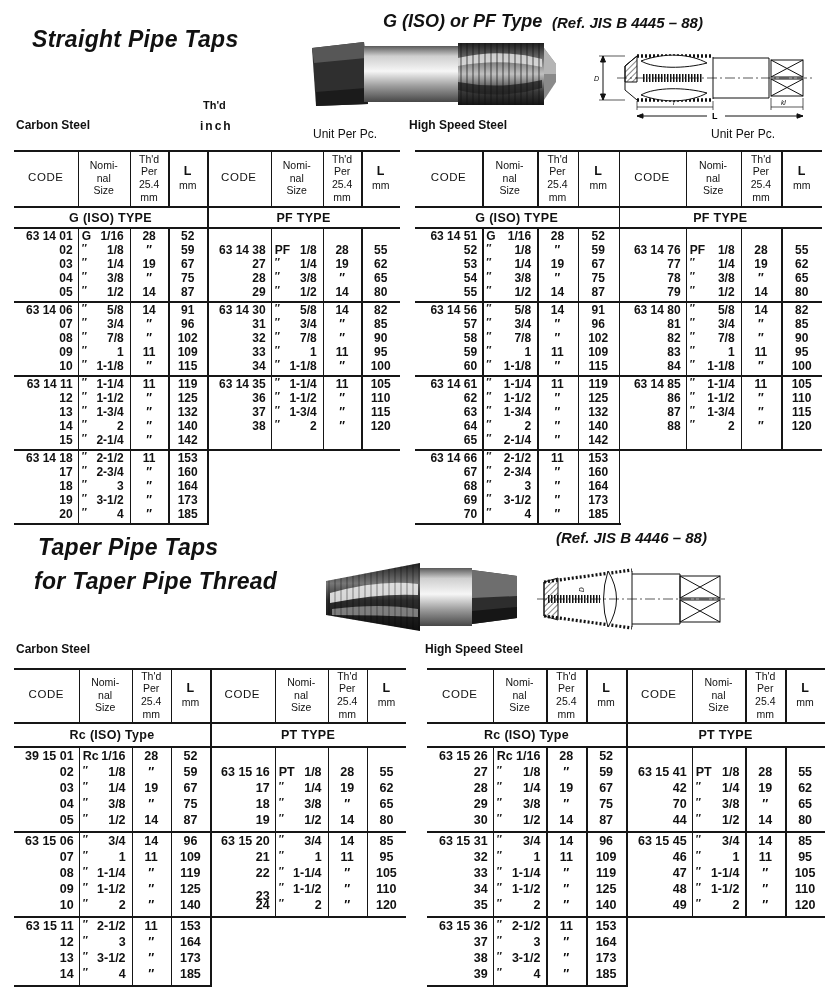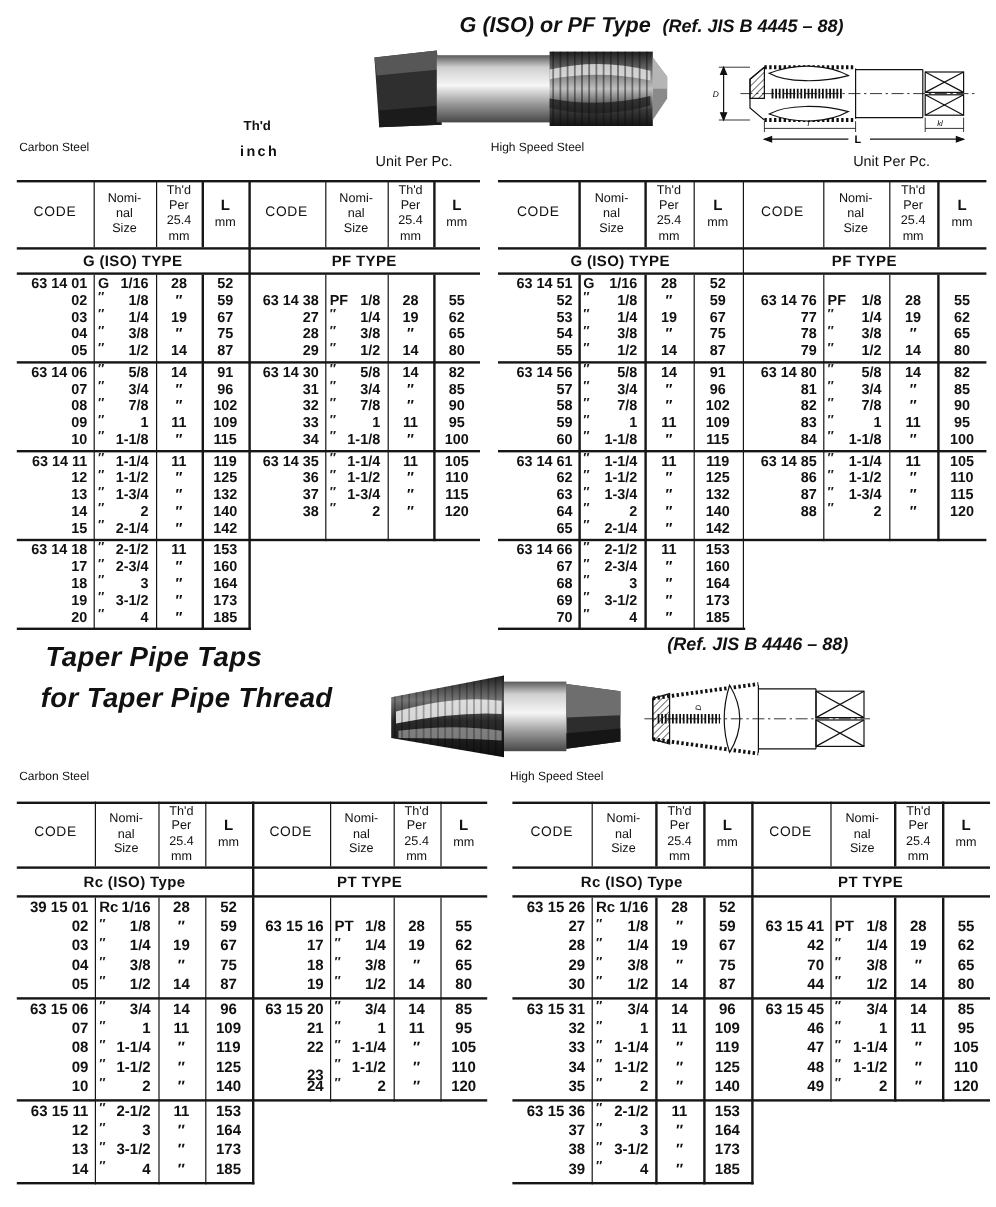--- a/index.html
+++ b/index.html
@@ -2,21 +2,21 @@
 <html><head>
 <meta charset="utf-8">
 <style>
   html,body{margin:0;padding:0;background:#e8e8e8;}
   .page{position:relative;width:830px;height:1006px;background:#ffffff;margin:0 auto;
         font-family:"Liberation Sans",sans-serif;color:#111;overflow:hidden;}
   .abs{position:absolute;white-space:nowrap;}
   .title{font-style:italic;font-weight:bold;font-size:23px;letter-spacing:.3px;}
   .type-label{font-style:italic;font-weight:bold;font-size:18px;}
   .ref-label{font-style:italic;font-weight:bold;font-size:15px;}
-  .mat-label{font-weight:normal;font-size:10px;}
+  .mat-label{font-weight:bold;font-size:12px;}
   .small-label{font-weight:bold;font-size:11px;}
   .inch-label{font-weight:bold;font-size:12px;letter-spacing:2px;}
   .unit-label{font-size:12px;}
   .tbl{position:absolute;}
   .hl{position:absolute;height:2px;background:#161616;}
   .vl{position:absolute;width:1.5px;background:#161616;}
   .hdr{position:absolute;display:flex;flex-direction:column;align-items:center;justify-content:center;
        font-size:10.5px;line-height:1.2;text-align:center;}
   .hdr.code-h{font-size:11.5px;letter-spacing:.6px;}
   .hdr .big{font-size:12.5px;font-weight:bold;}
@@ -28,20 +28,21 @@
   .cell.num{justify-content:center;}
   .tbl.bottom .cell{font-size:12.5px;}
   .pfx.dit{font-size:11px;opacity:.95;transform:translateY(-2px);}
   svg text{font-family:"Liberation Sans",sans-serif;}
 </style>
 </head>
 <body>
 
 <div class="page">
 
+  <div class="abs title" style="left:32px;top:26px;">Straight Pipe Taps</div>
 
   <div class="abs type-label" style="left:383px;top:11px;">G (ISO) or PF Type</div>
   <div class="abs ref-label" style="left:552px;top:14px;">(Ref. JIS B 4445 – 88)</div>
 
   <svg class="abs" style="left:308px;top:34px;" width="250" height="78" viewBox="0 0 250 78">
     <defs>
       <linearGradient id="pg1" x1="0" y1="0" x2="0" y2="1">
         <stop offset="0" stop-color="#5a5a5a"></stop>
           <stop offset="0.18" stop-color="#cfcfcf"></stop>
         <stop offset="0.45" stop-color="#f6f6f6"></stop>

